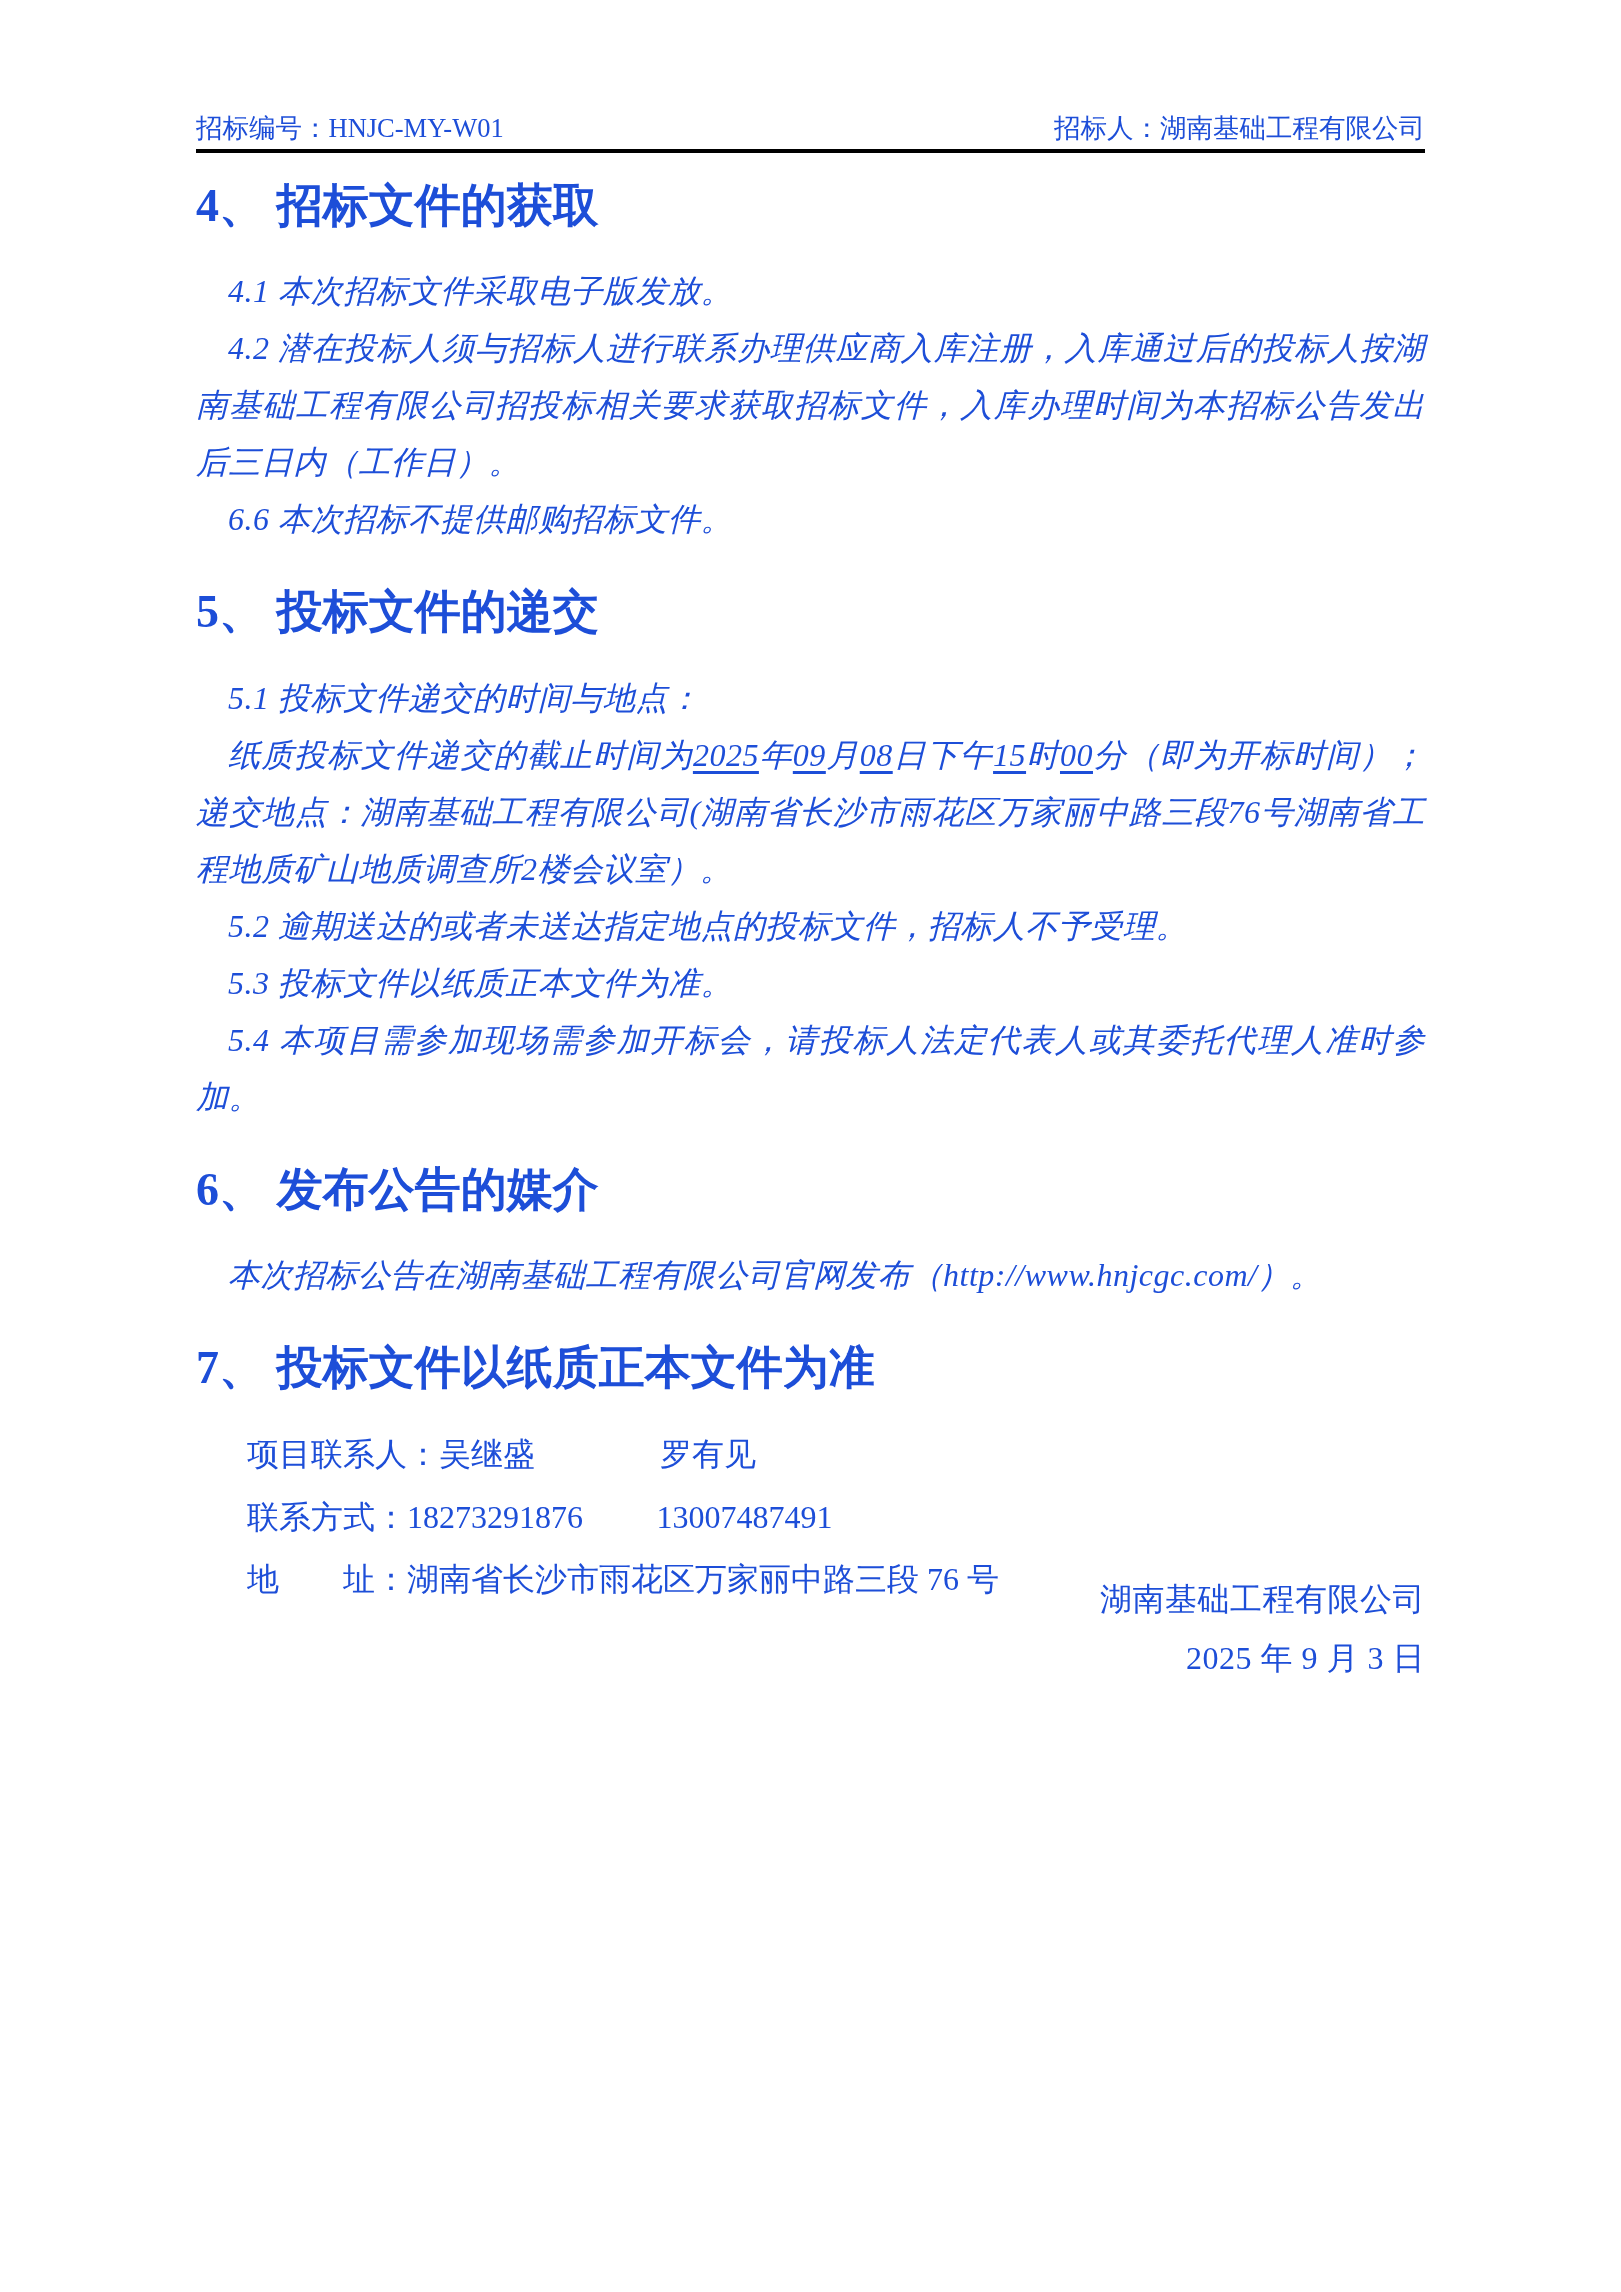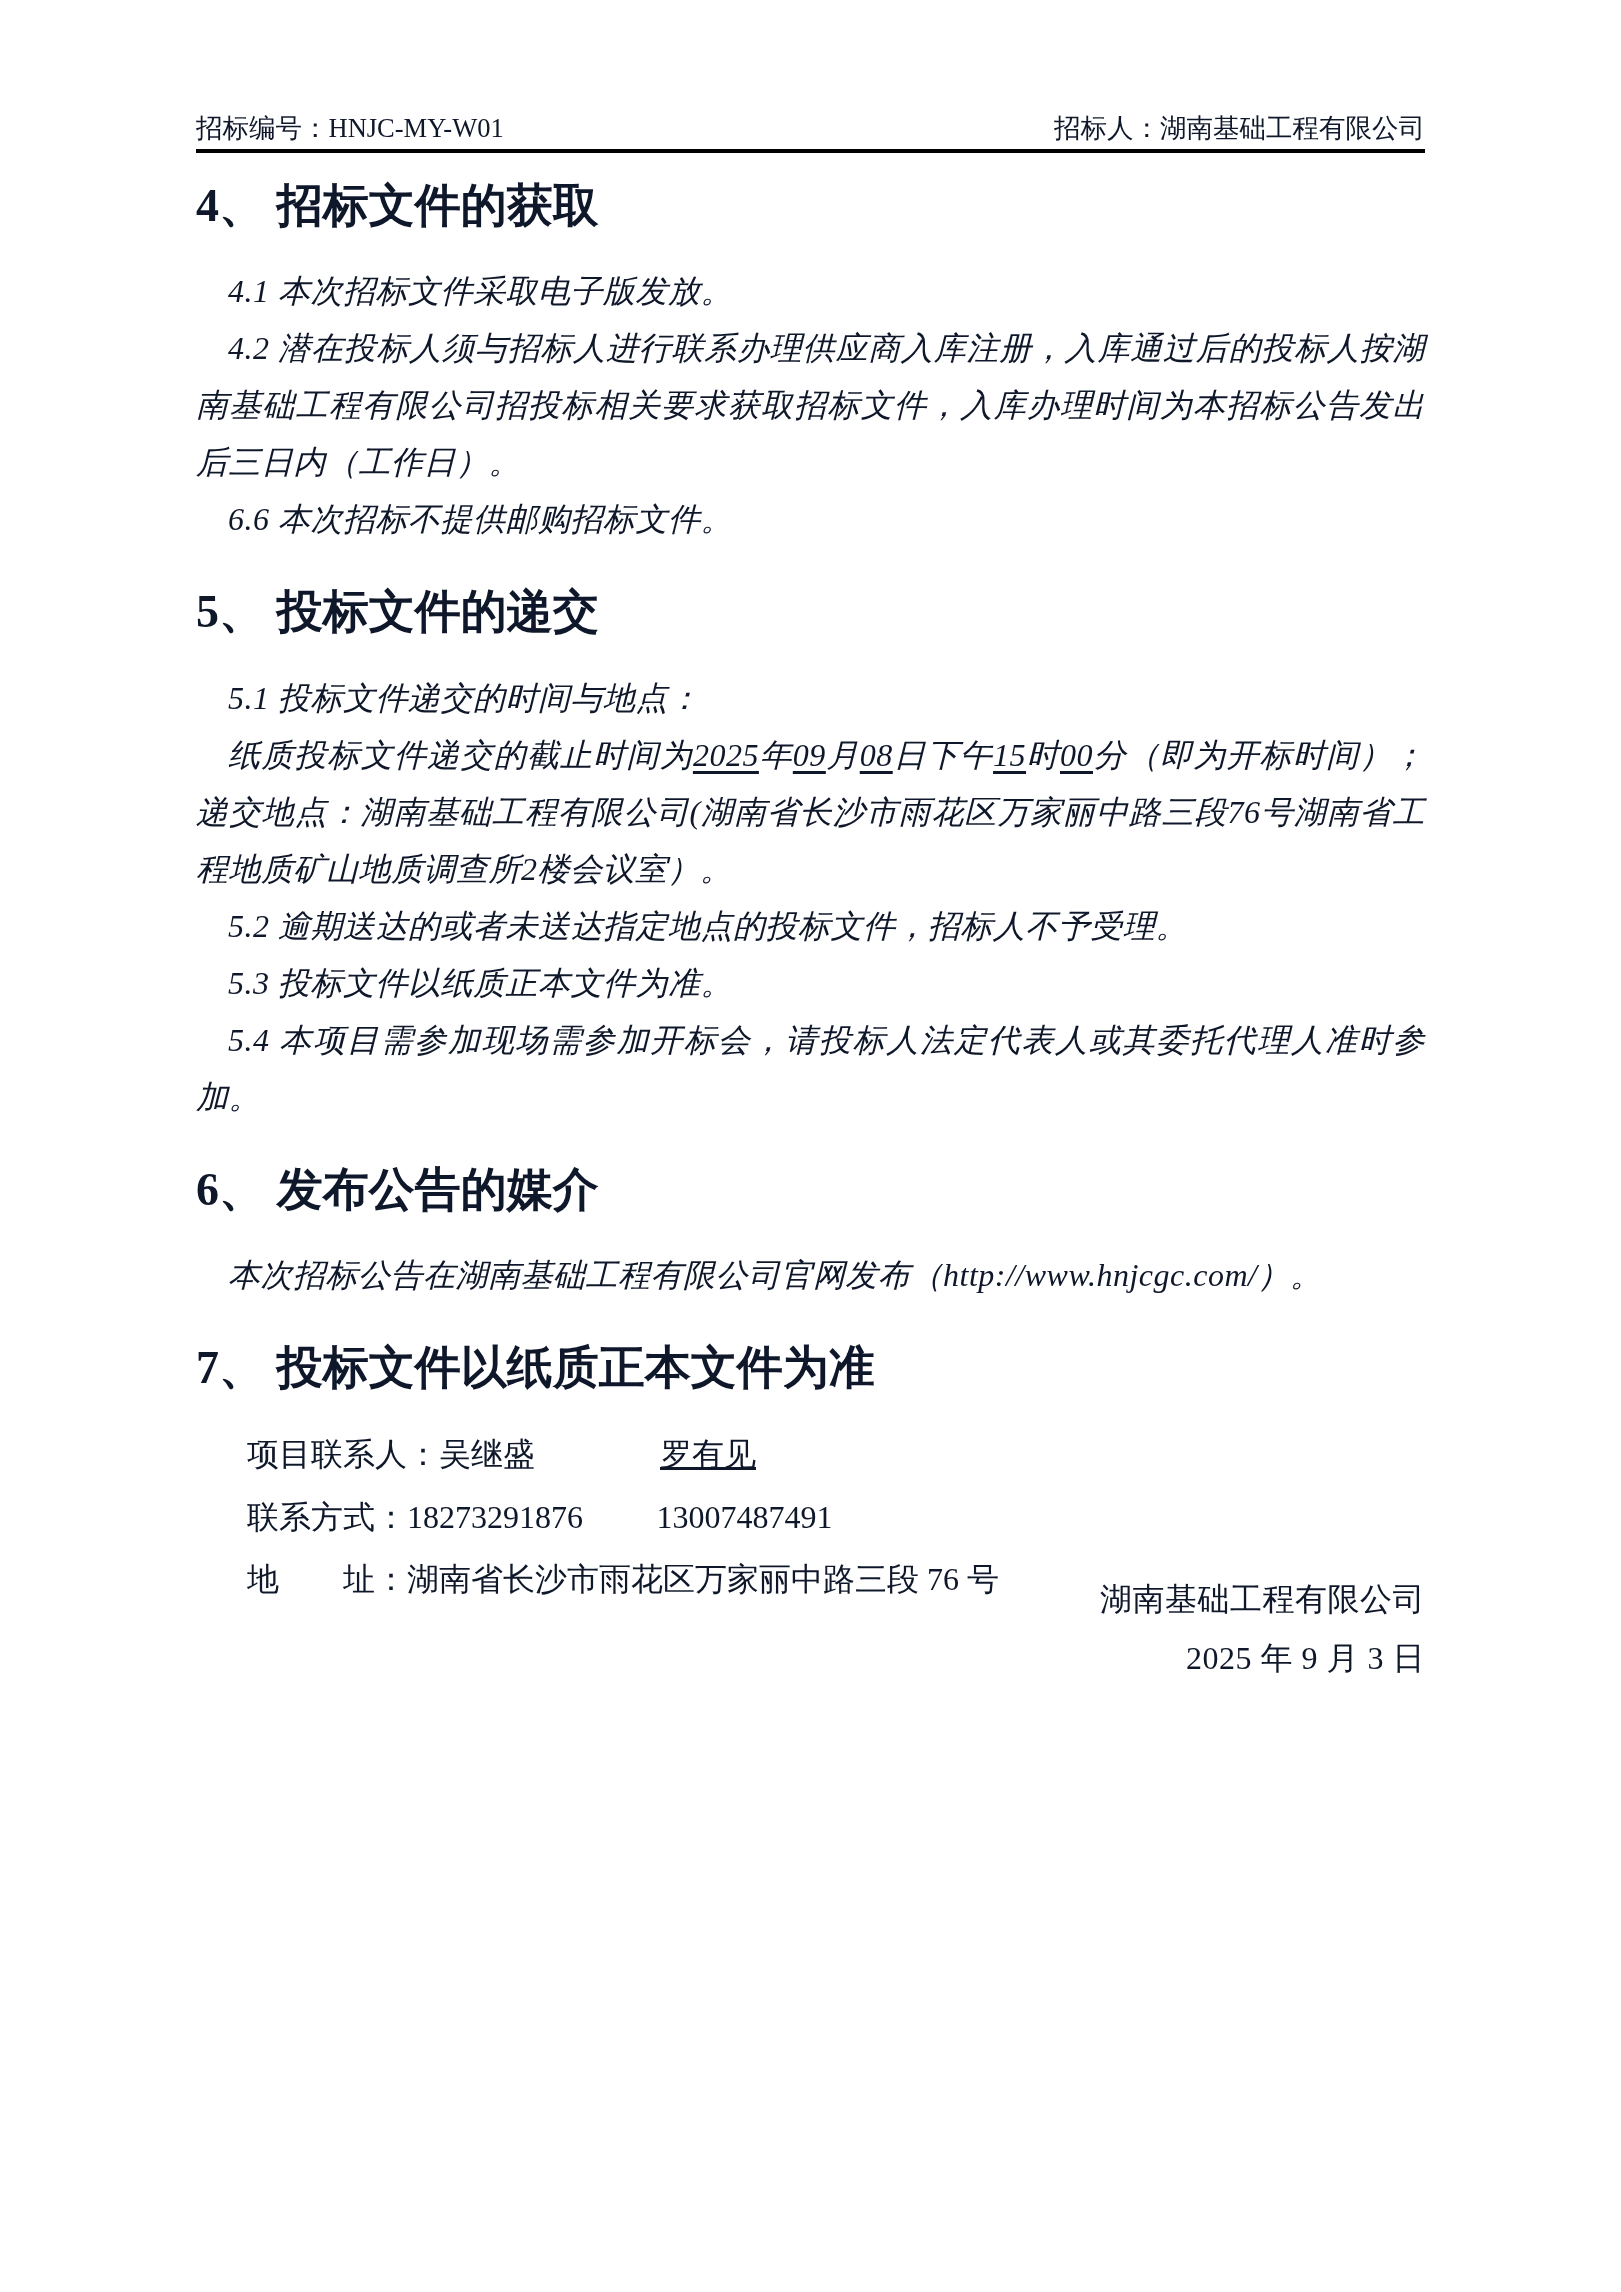--- a/index.html
+++ b/index.html
@@ -1,19 +1,19 @@
 <!DOCTYPE html>
 <html><head>
 <meta charset="utf-8">
 <style>
   html,body { margin:0; padding:0; background:#ffffff; }
   .page {
     position:relative;
     width:1621px; height:1726px;
-    background:#ffffff; color:#0f172a;
+    background:#ffffff; color:#1d4ed8;
     font-family:"Liberation Serif","DejaVu Serif",serif;
     overflow:hidden;
   }
   .header {
     position:absolute; left:196px; right:196px; top:112px;
     display:flex; justify-content:space-between; align-items:flex-end;
     font-size:26.5px; line-height:33px;
     border-bottom:4.9px solid #000; padding-bottom:3.9px;
   }
   .content { position:absolute; left:196px; right:196px; top:155px; }
@@ -22,21 +22,21 @@
     font-weight:700; font-size:46px; line-height:69px;
     margin:29px 0 23.5px 0;
   }
   h2.sec:first-of-type { margin-top:15.7px; }
   h2.sec .num { font-family:"Liberation Serif","DejaVu Serif",serif; margin-right:11.8px; }
   p.body {
     font-size:32px; line-height:57px; margin:0;
     text-indent:32px; text-align:justify; letter-spacing:0.5px;font-style:italic;
   }
   p.row { font-size:32px; line-height:57px; margin:0 0 5.9px 0; text-indent:51px; }
-  .col-gap-wide { display:inline-block; margin-left:74px;text-decoration:underline; }
+  .col-gap-wide { display:inline-block; margin-left:74px; }
   .col-gap { display:inline-block; margin-left:22.5px; }
   .u { text-decoration:underline; text-underline-offset:4.9px; }
   .signature {
     position:absolute; right:196px; top:1570px;
     text-align:right; font-size:32px; line-height:59px; letter-spacing:0.5px;
   }
   .pagenum {
     position:absolute; left:0; right:0; top:2099px;
     text-align:center; font-size:29px; line-height:35px;
   }

